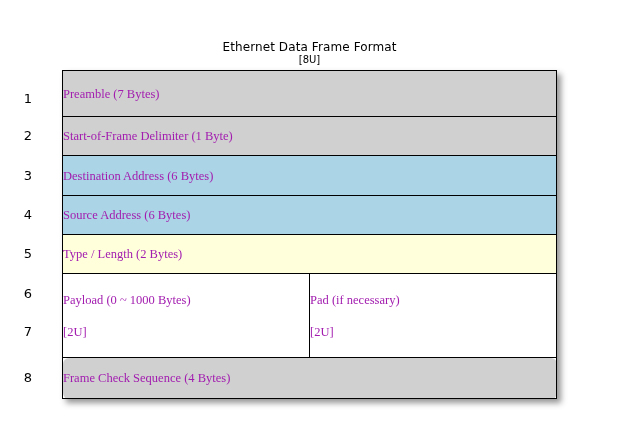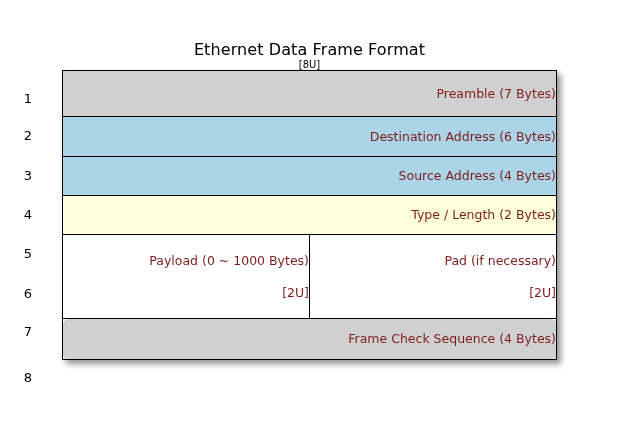--- a/index.html
+++ b/index.html
@@ -19,21 +19,21 @@
   
   #title-block {
     position: absolute;
     left: 62px;
     top: 41px;
     width: 495px;
     text-align: center;
     line-height: 1.12;
   }
   #diagram-title {
-    font-size: 16px;
+    font-size: 12px;
     letter-spacing: 0.1px;
     color: #000;
     white-space: nowrap;
   }
   #diagram-subtitle {
     font-size: 10px;
     color: #000;
     white-space: nowrap;
   }
 
@@ -43,26 +43,27 @@
     left: 62px;
     top: 70px;
     width: 495px;
     border-collapse: collapse;
     table-layout: fixed;
     box-shadow: 4px 4px 6px rgba(0,0,0,0.42);
     background: #ffffff;
   }
   #frame-table td {
     border: 1px solid #000000;
-    text-align: right;
+    text-align: left;
     vertical-align: middle;
     font-size: 12.5px;
-    color: #7f1d1d;
+    color: #a21caf;
     padding: 0;
     line-height: 1.28;
+    font-family: Liberation Serif, serif;
   }
 
   .row-gray   { background: #d0d0d0; }
   .row-blue   { background: #abd4e6; margin-left: 16px; }
   .row-yellow { background: #ffffdc; margin-top: 19px; }
   .row-white  { background: #ffffff; }
 
   .h-46 { height: 45px; }
   .h-39 { height: 38px; }
   .h-40 { height: 39px; }
@@ -118,24 +119,27 @@
   <div class="row-number rn7">7</div>
   <div class="row-number rn8">8</div>
 </div>
 
 <table id="frame-table">
   <tbody>
     <tr>
       <td colspan="2" class="row-gray h-46">Preamble (7 Bytes)</td>
     </tr>
     <tr>
+      <td colspan="2" class="row-gray h-39">Start-of-Frame Delimiter (1 Byte)</td>
+    </tr>
+    <tr>
       <td colspan="2" class="row-blue h-40">Destination Address (6 Bytes)</td>
     </tr>
     <tr>
-      <td colspan="2" class="row-blue h-39">Source Address (4 Bytes)</td>
+      <td colspan="2" class="row-blue h-39">Source Address (6 Bytes)</td>
     </tr>
     <tr>
       <td colspan="2" class="row-yellow h-38">Type / Length (2 Bytes)</td>
     </tr>
     <tr>
       <td class="row-white h-84" style="width:252px;">
         <span>Payload (0 ~ 1000 Bytes)</span>
         <span class="cell-sub">[2U]</span>
       </td>
       <td class="row-white h-84" style="width:243px;">

